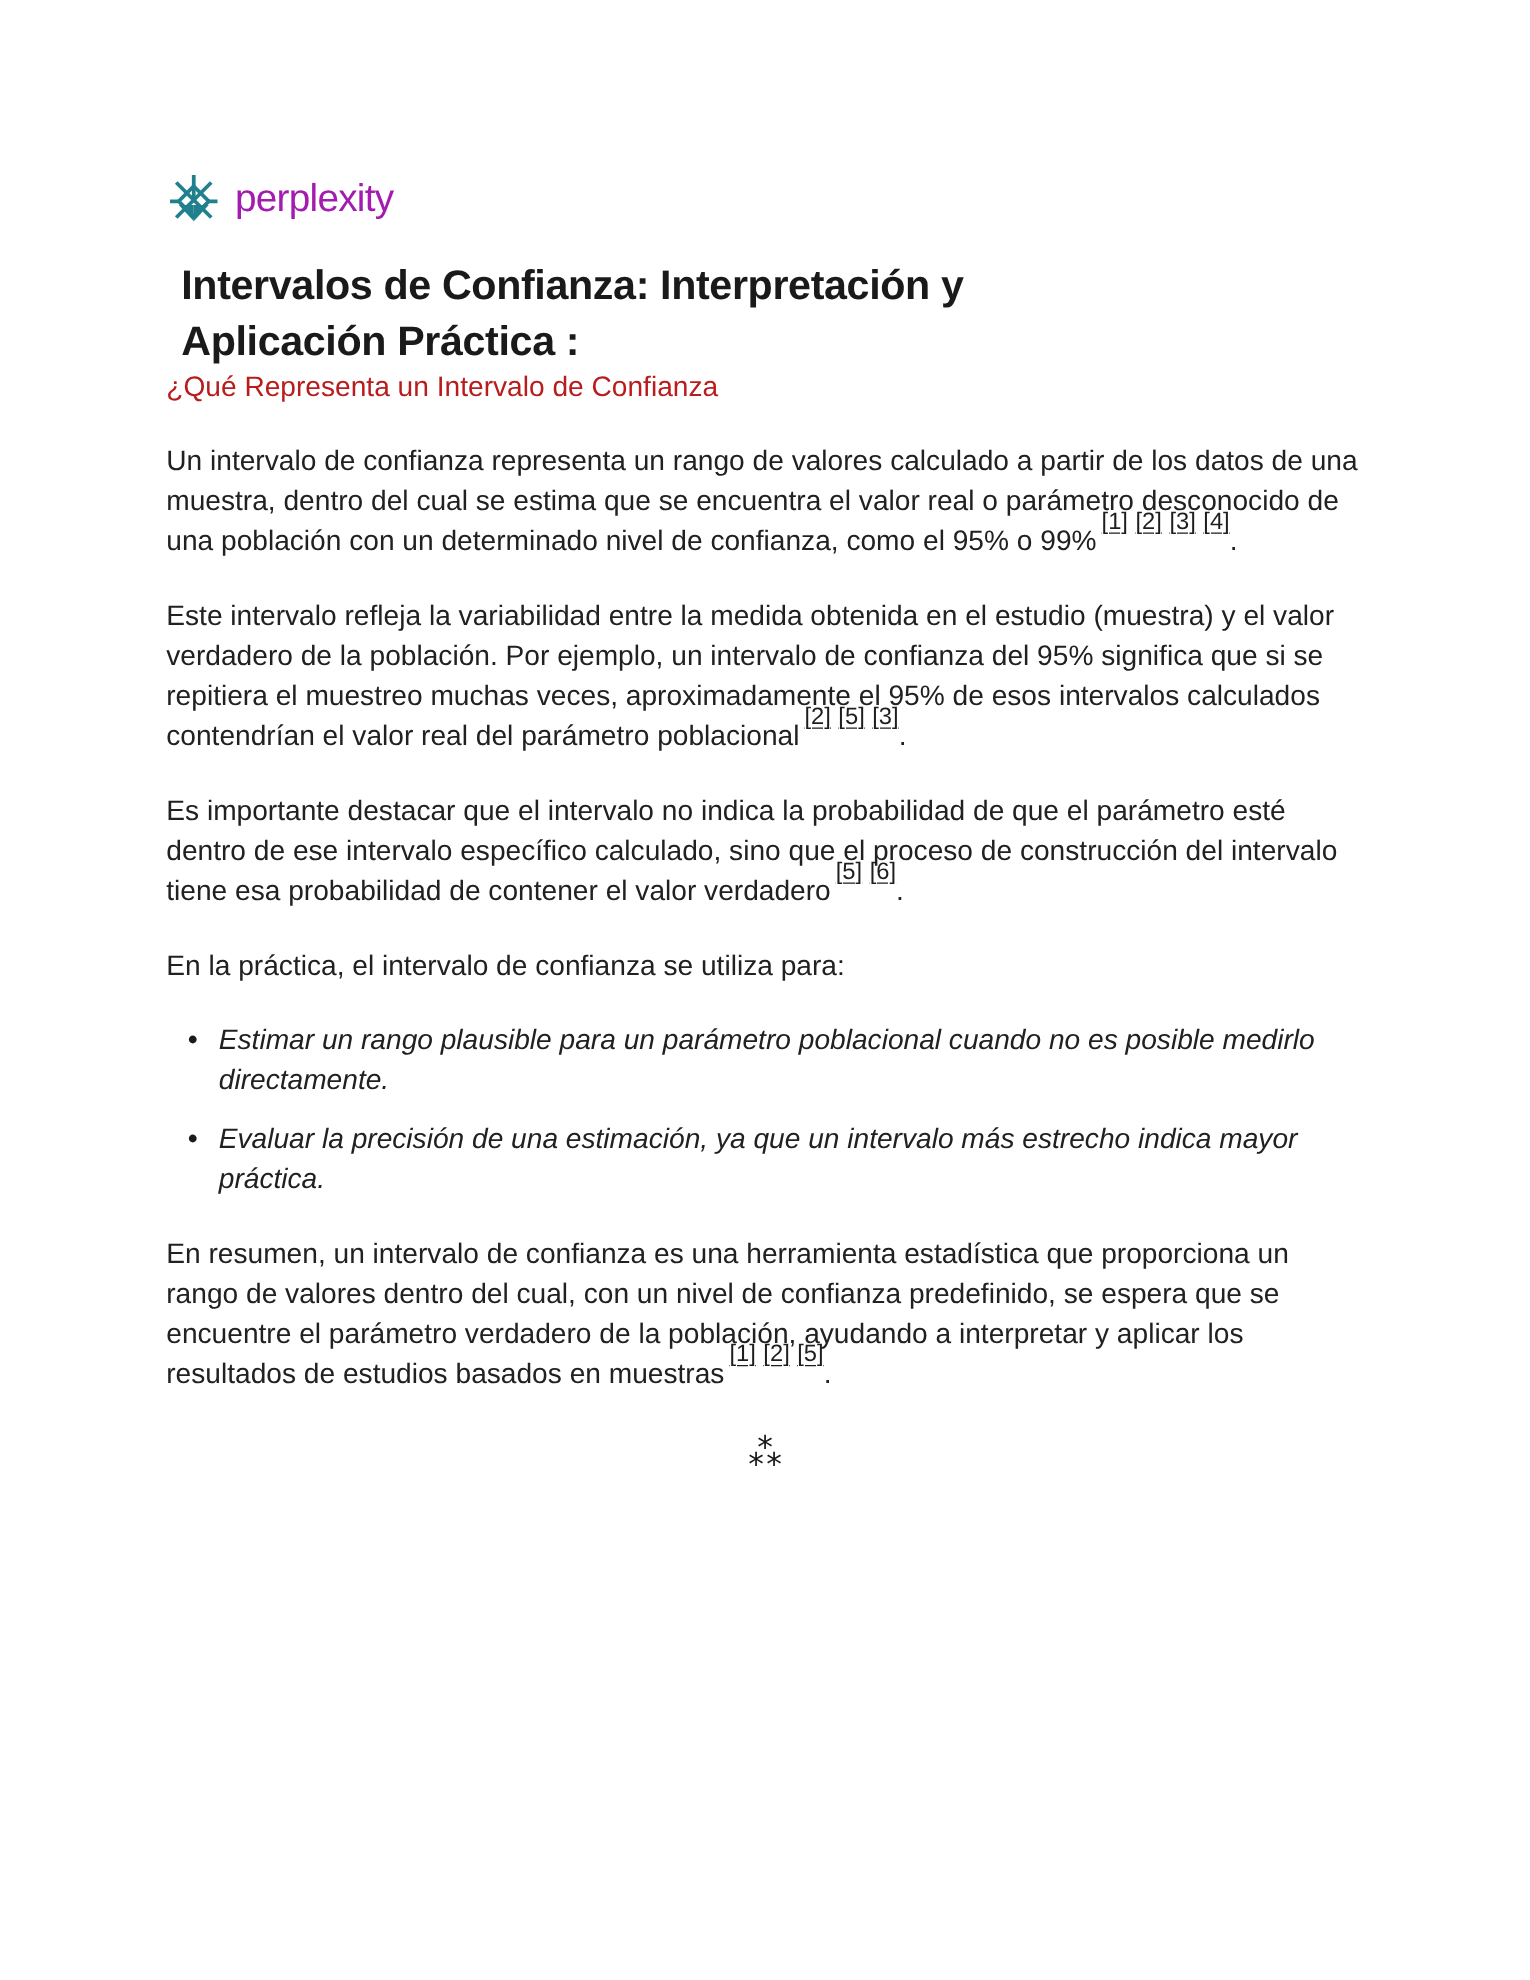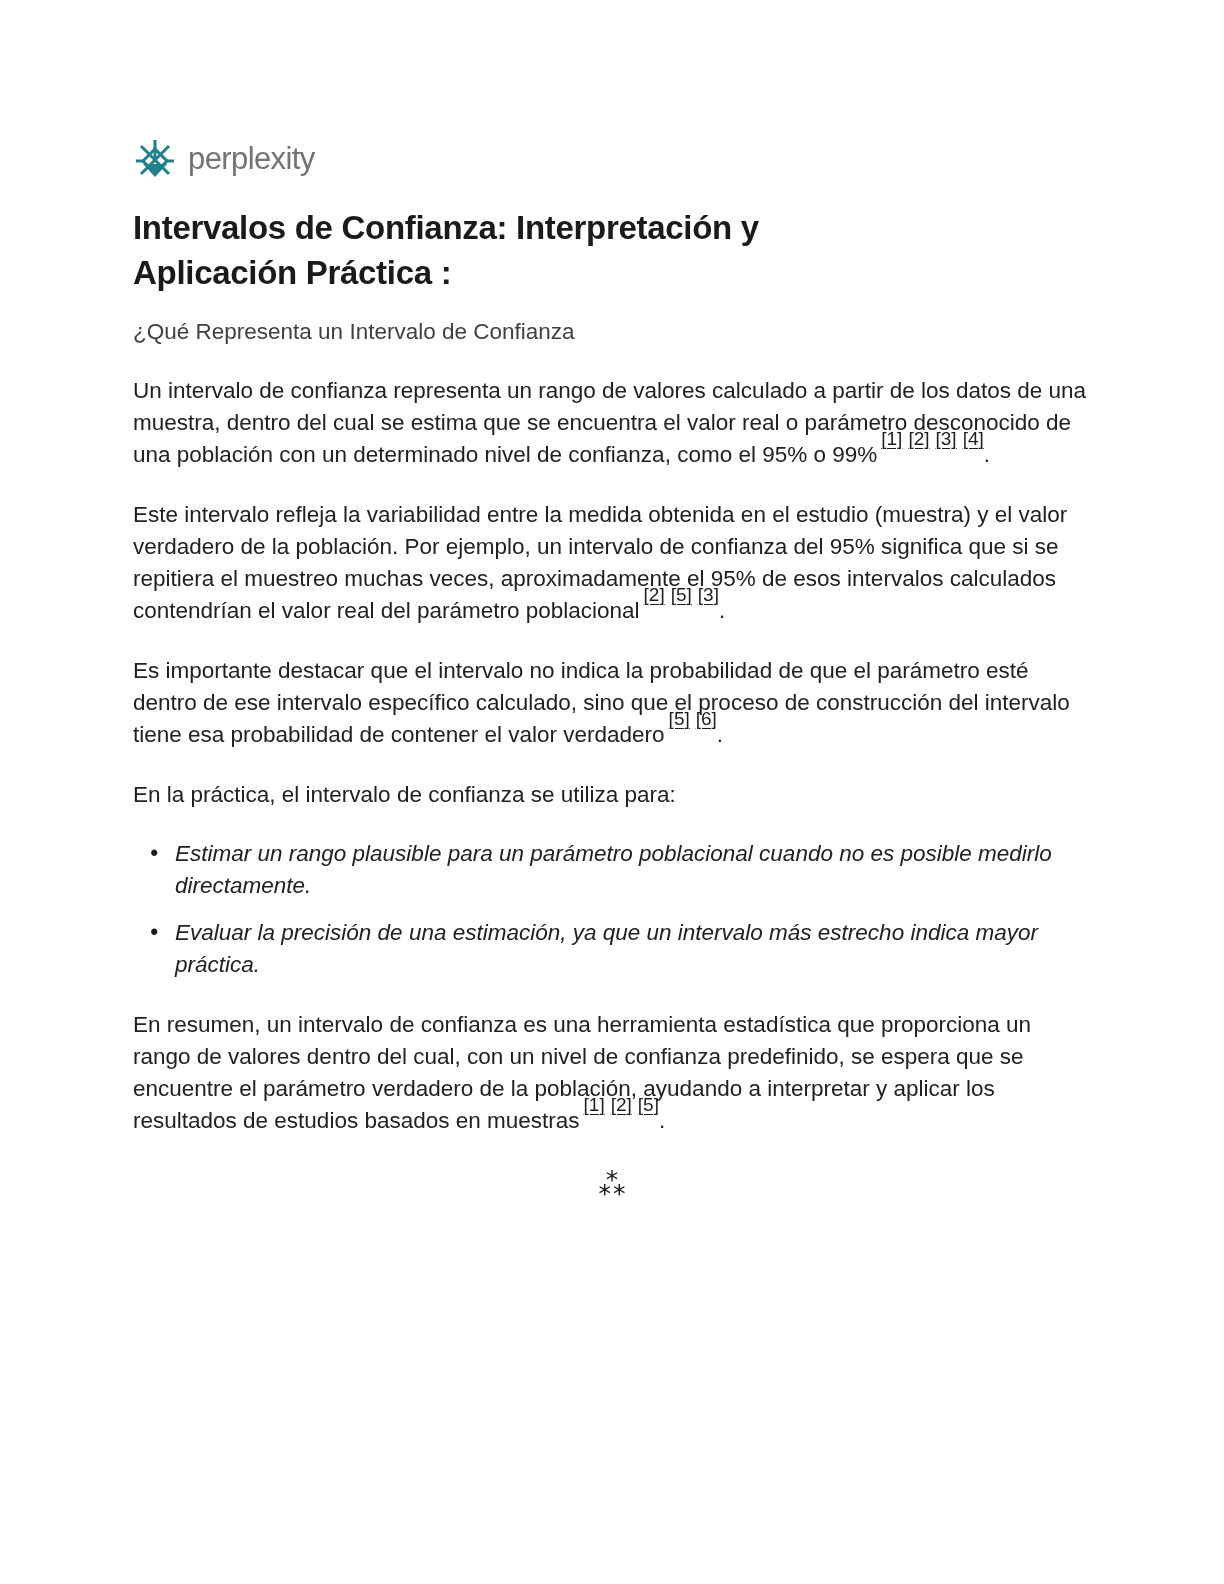--- a/index.html
+++ b/index.html
@@ -10,33 +10,33 @@
     font-family: "Liberation Sans", sans-serif;
     color: #212121;
     overflow: hidden;
   }
   .page { padding: 137px 133px 0 133px; width: 1224px; }
 
   
   .logo-row { display: flex; align-items: center; gap: 11px; height: 44px; }
   .logo-row svg { width: 44px; height: 44px; display: block; }
   .wordmark {
-    font-size: 31px; font-weight: 500; color: #737373;
+    font-size: 31px; font-weight: 500; color: #a21caf;
     letter-spacing: -0.6px; line-height: 44px;
   }
 
   
   h1 {
-    margin: 24px 0 0 0;
+    margin: 24px 0 0 12px;
     font-size: 33px; line-height: 45px; font-weight: 700;
     color: #1a1a1a; letter-spacing: -0.3px;
   }
 
   
-  .subtitle { margin-top: 22px; font-size: 22.5px; line-height: 30px; color: #404040; }
+  .subtitle { font-size: 22.5px; line-height: 30px; color: #b91c1c; }
 
   
   .article p {
     margin: 28px 0 0 0;
     font-size: 22.5px; line-height: 32px; color: #212121;
   }
   .article ul { margin: 27px 0 0 0; padding: 0; list-style: none; font-style: italic; }
   .article li {
     position: relative; padding-left: 42px; margin-top: 15px;
     font-size: 22.5px; line-height: 32px; color: #212121;

